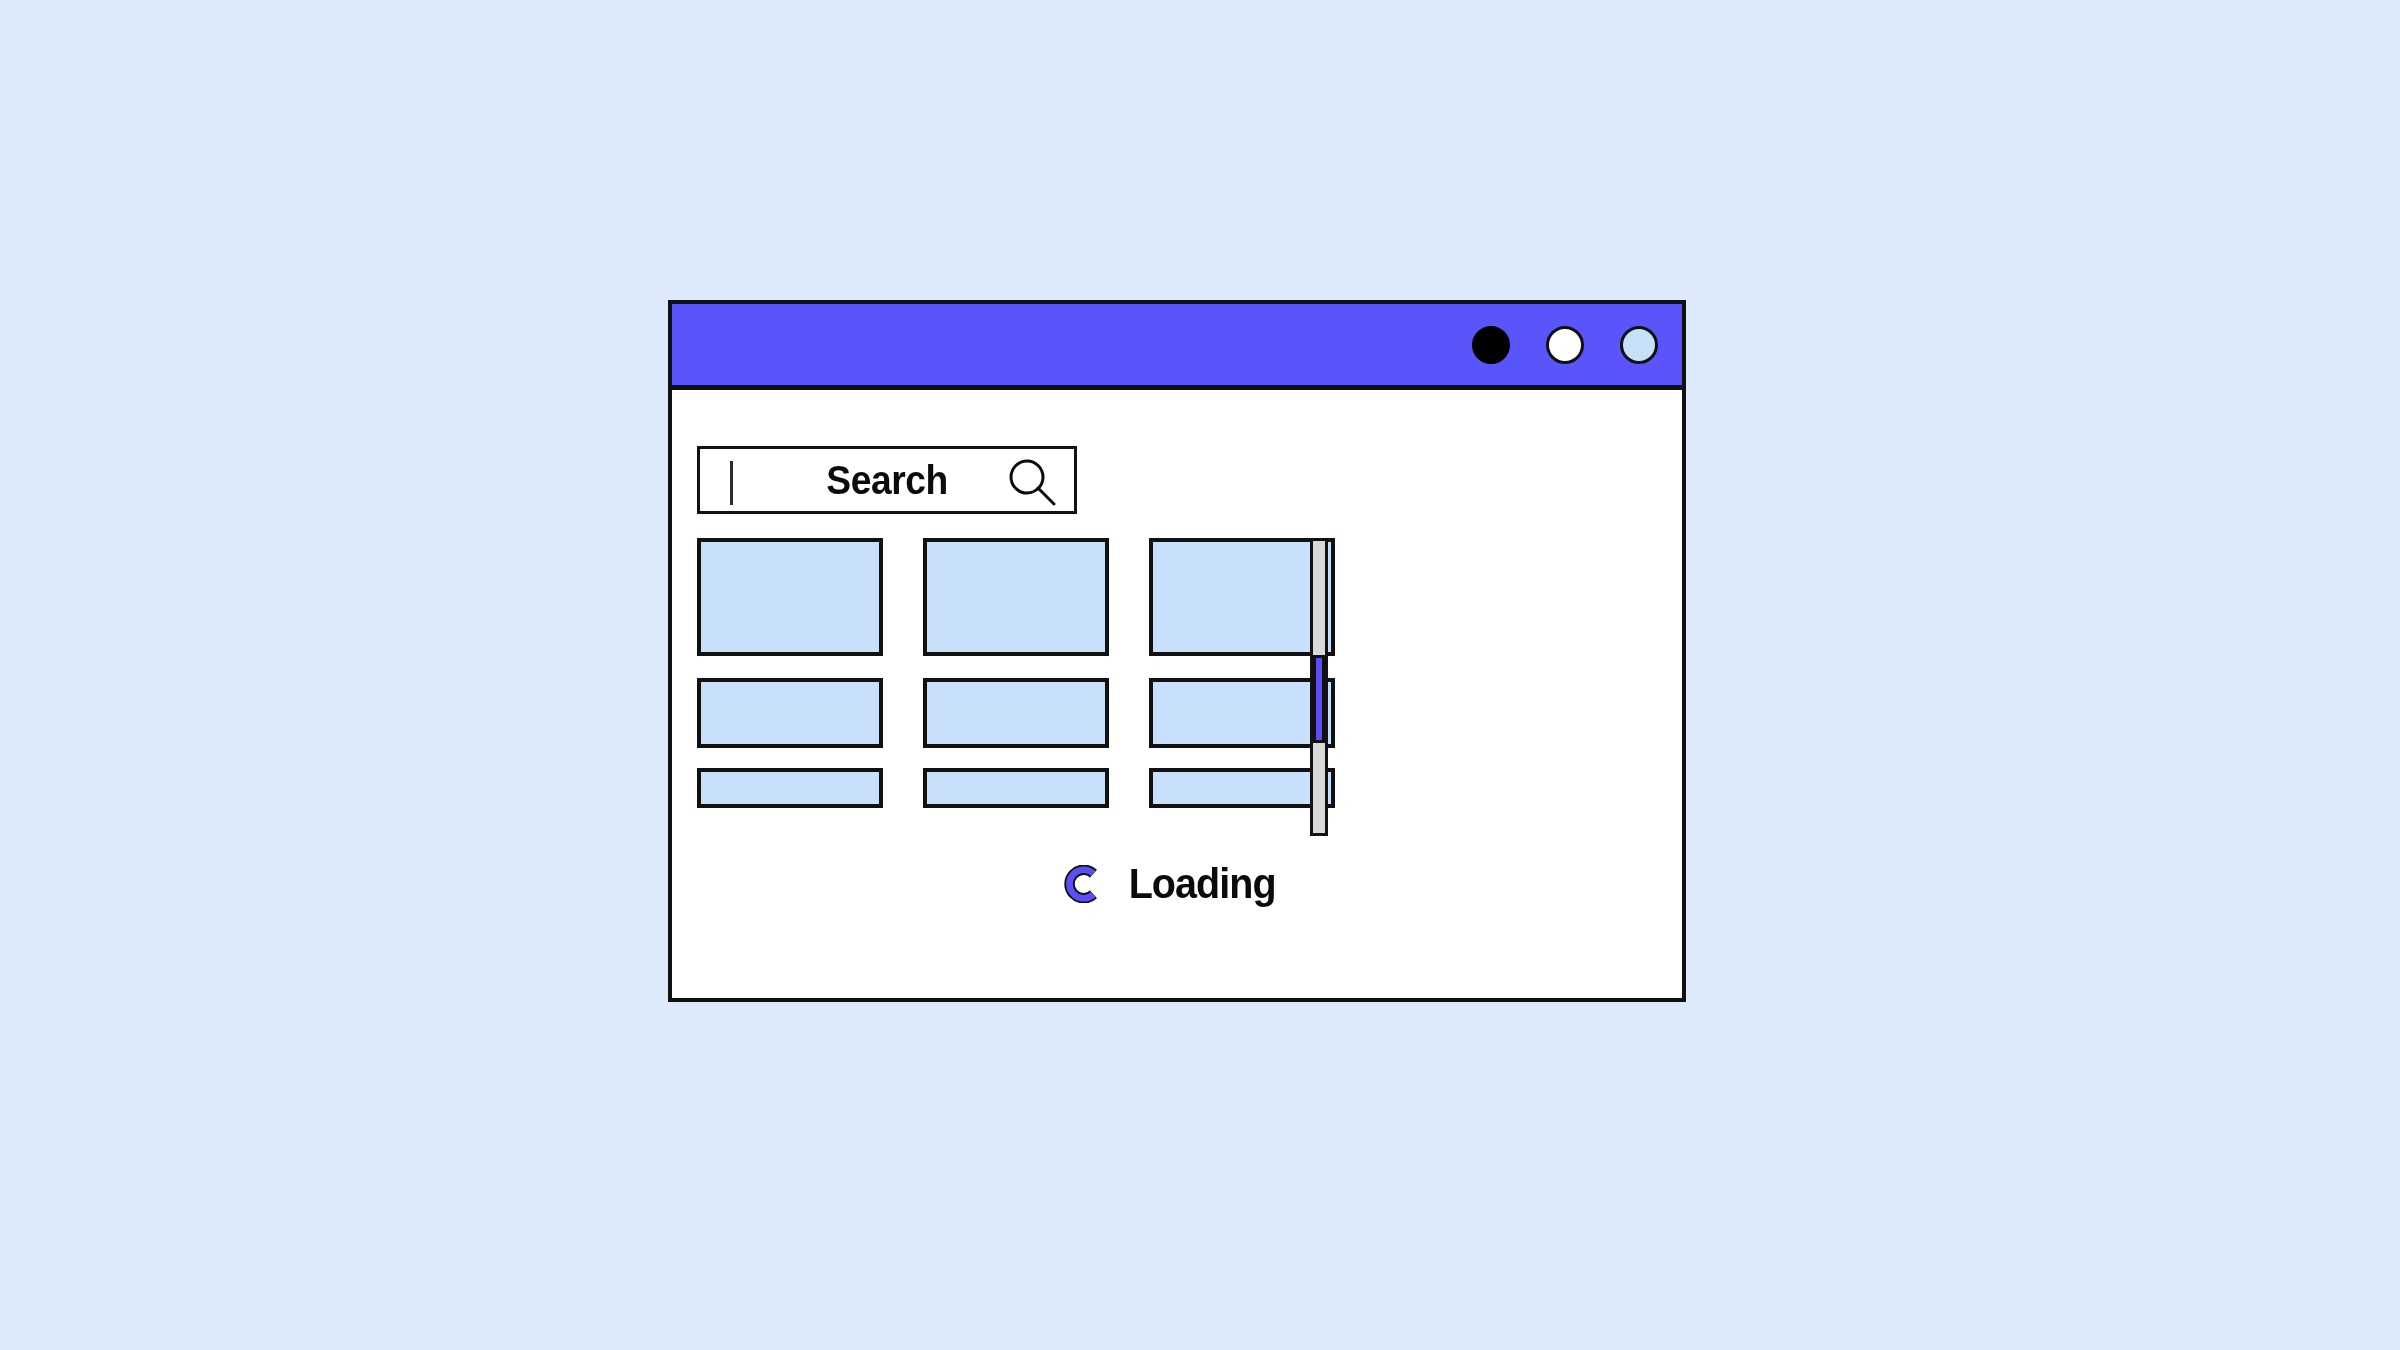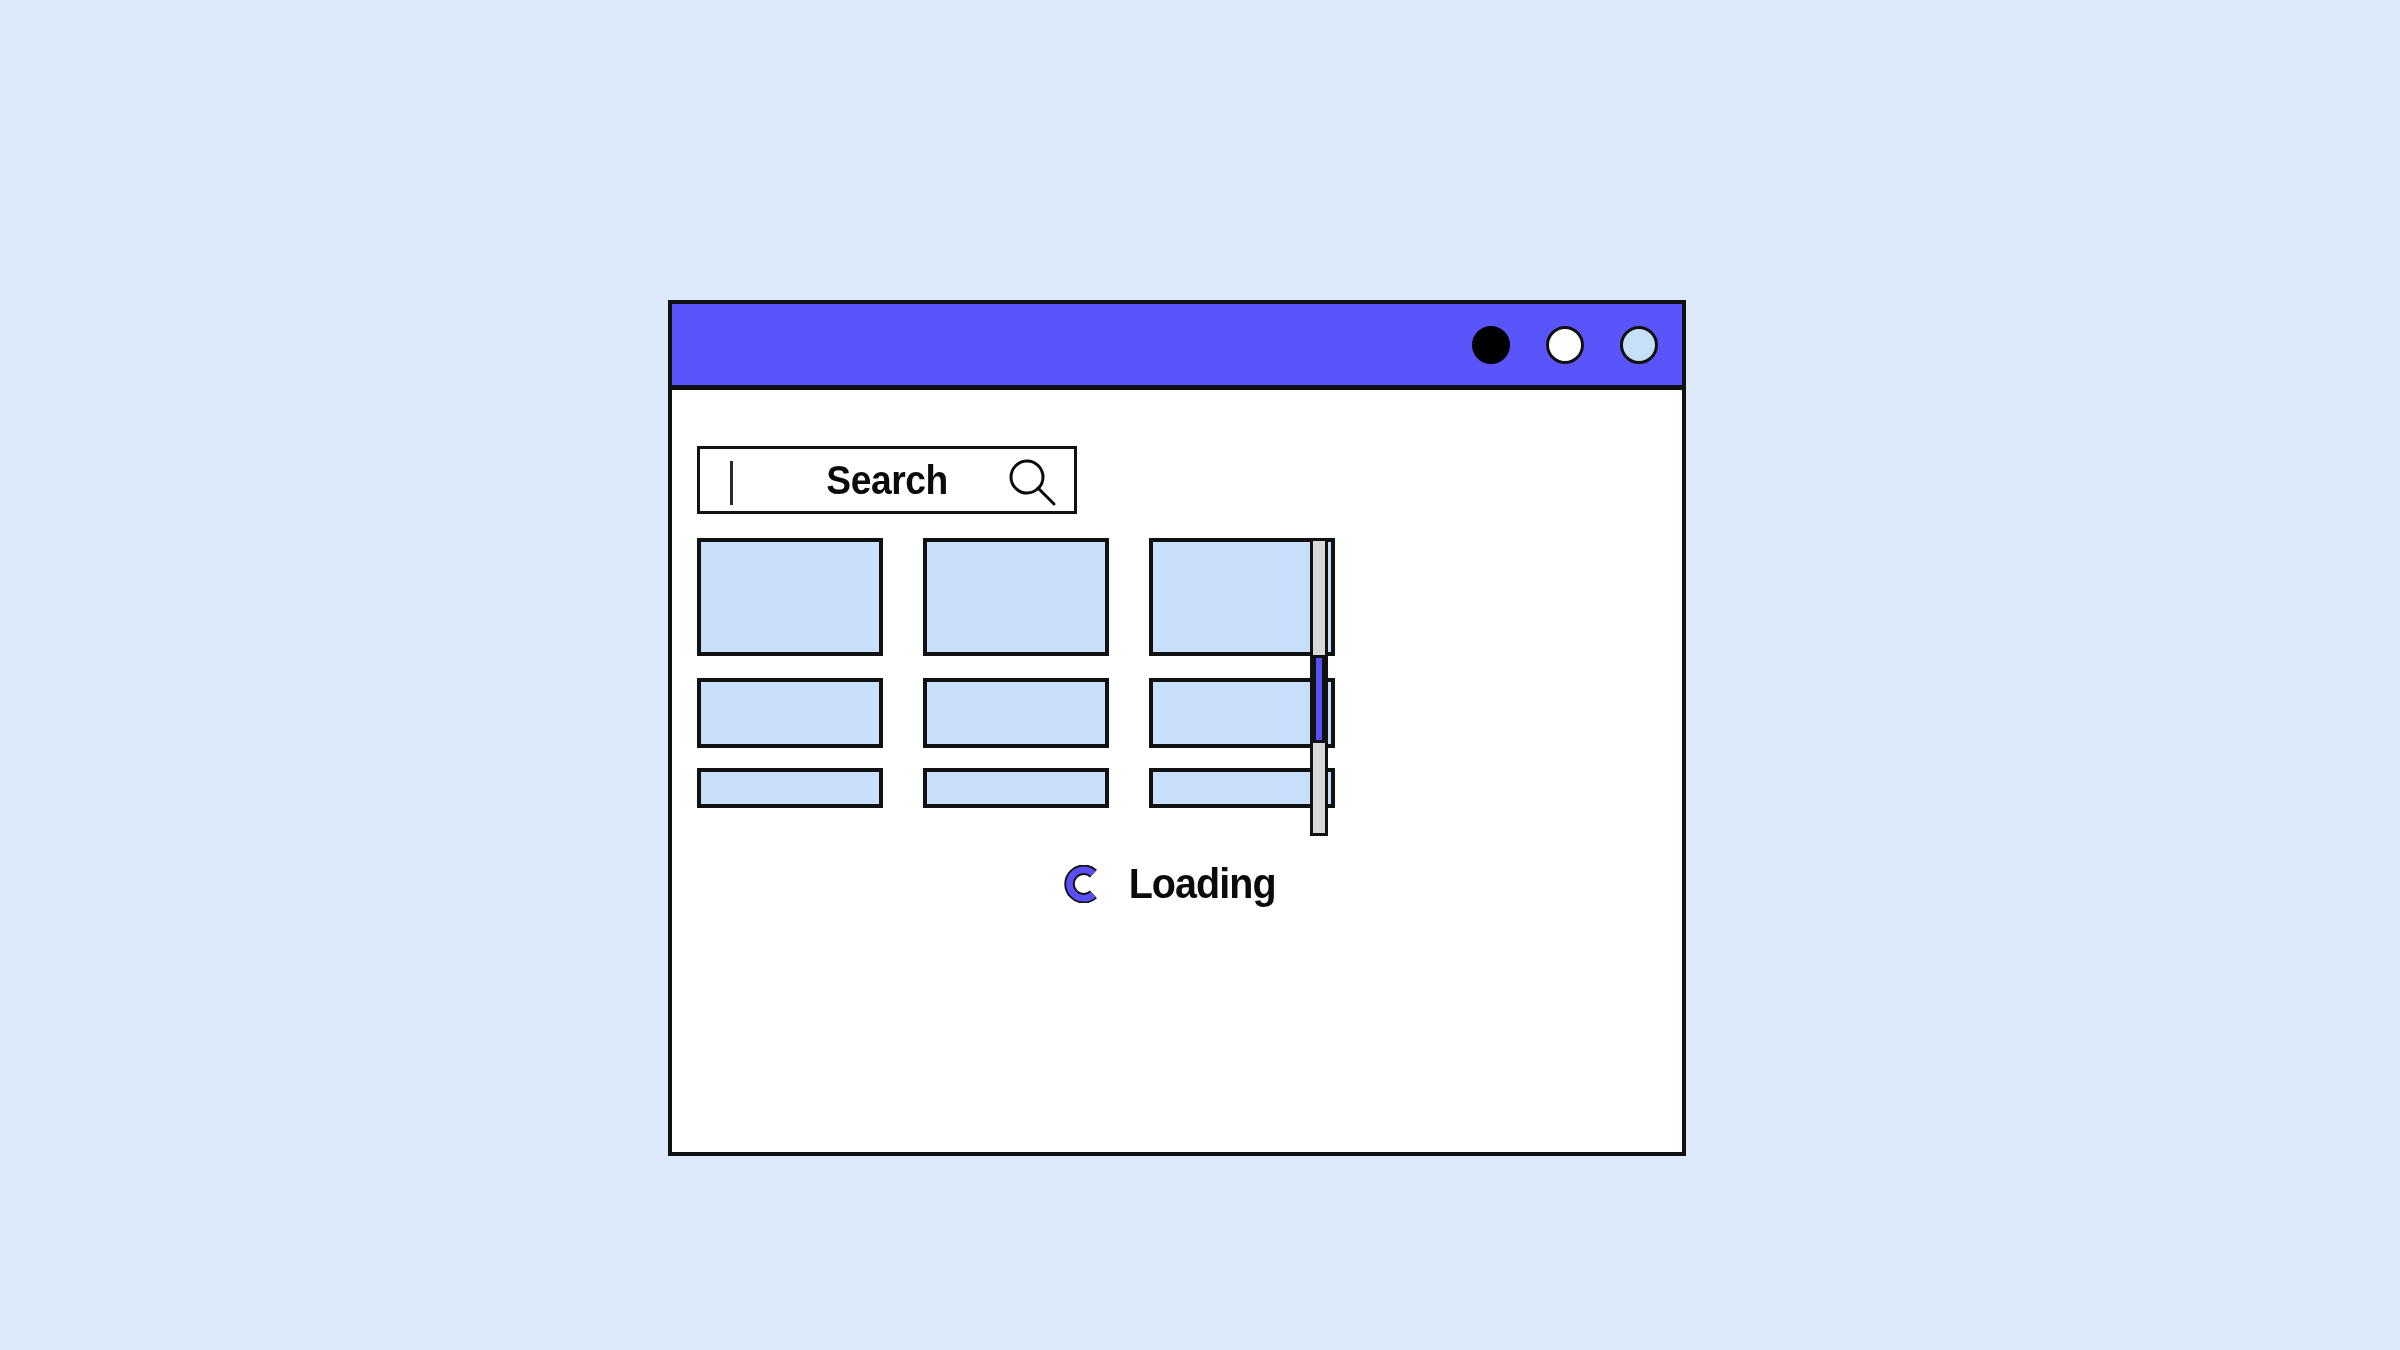--- a/index.html
+++ b/index.html
@@ -14,21 +14,21 @@
     overflow: hidden;
     position: relative;
   }
 
   
   #browser-window {
     position: absolute;
     left: 668px;
     top: 300px;
     width: 1018px;
-    height: 856px;
+    height: 702px;
     background: #ffffff;
     border: 4px solid #111111;
     box-sizing: border-box;
   }
 
   
   #title-bar {
     position: absolute;
     left: 0;
     top: 0;

